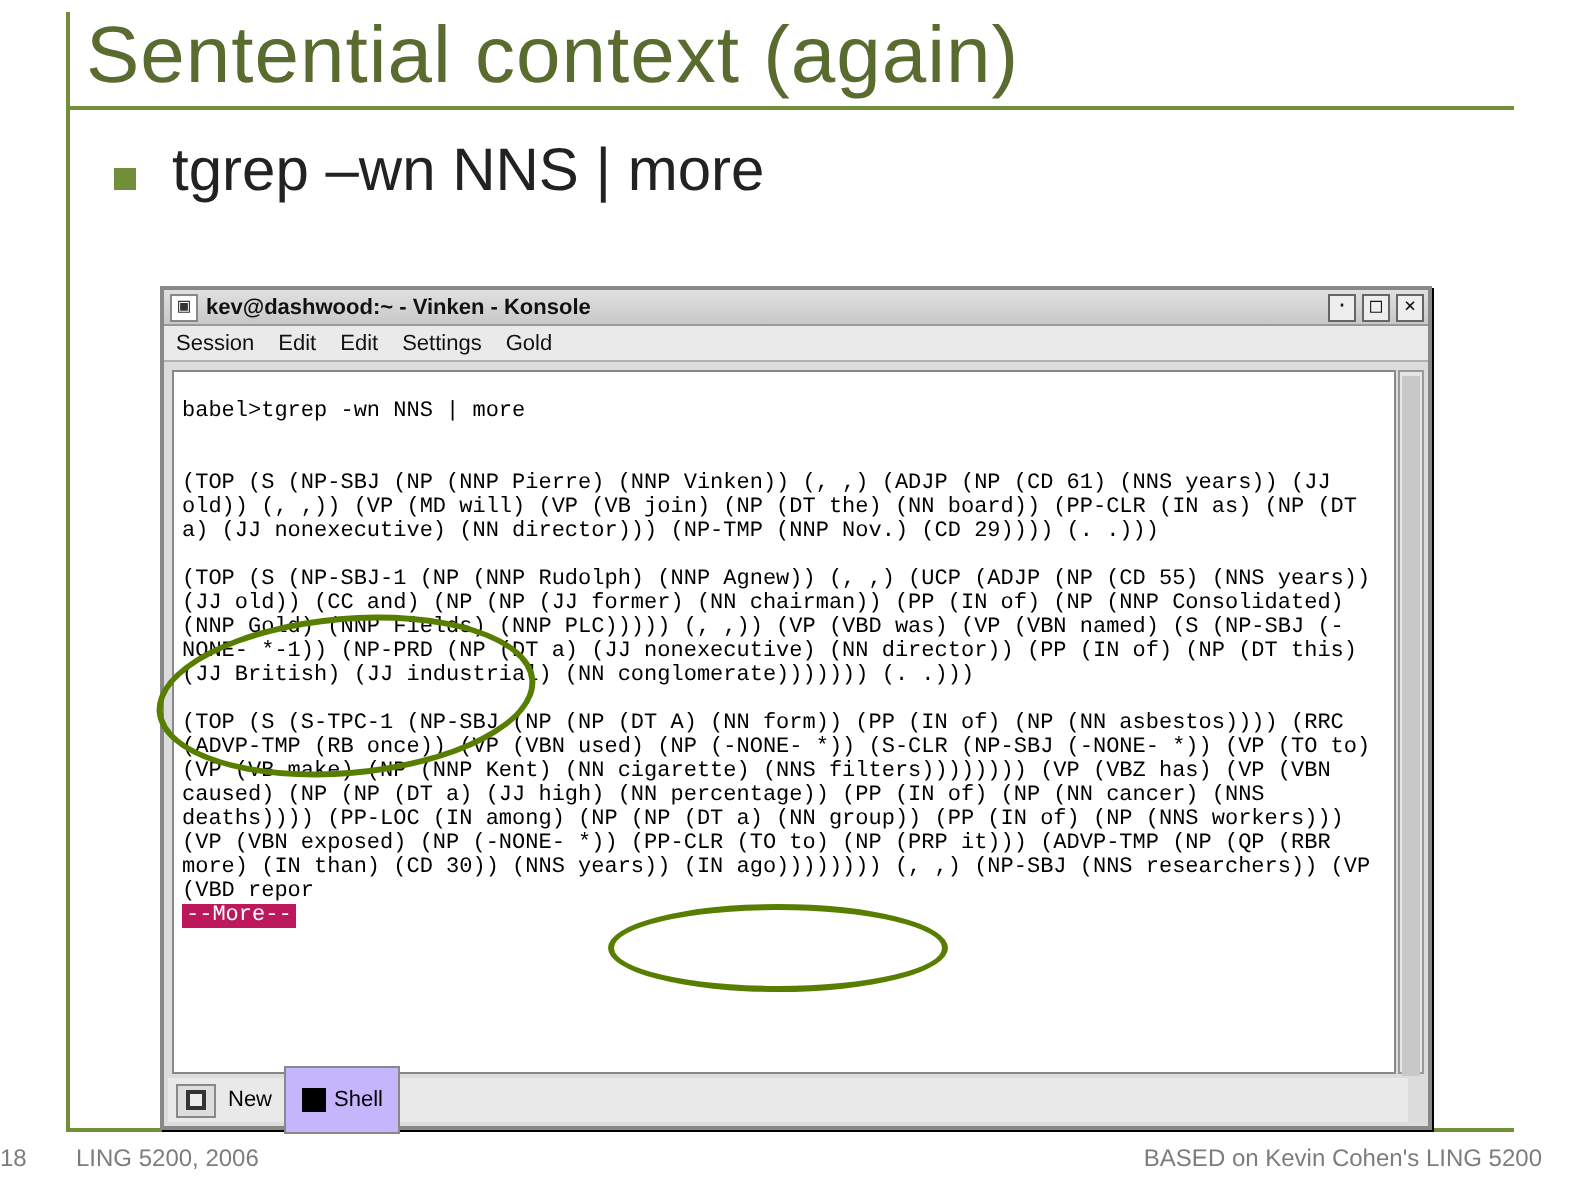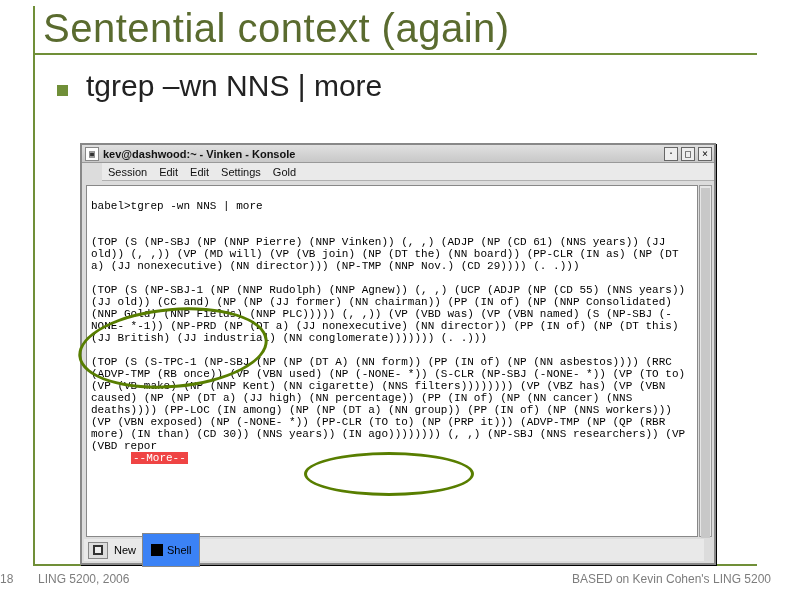--- a/index.html
+++ b/index.html
@@ -90,36 +90,35 @@
   .kwin-menu {
     height: 18px;
     background: #eaeaea;
     display:flex;
     align-items:center;
     font: 11px Arial,sans-serif;
     color:#111;
     border-bottom:1px solid #b0b0b0;
     padding: 0 6px;
     gap: 12px;
-    margin-left: 20px;
   }
   .kwin-menu span { cursor: default; }
   .term {
     position: absolute;
     left: 4px; right: 16px; top: 40px; bottom: 26px;
     background: #fff;
     border: 1px solid #888;
     font: 11px/12px "Courier New", monospace;
     color: #000;
     padding: 2px 4px;
     white-space: pre-wrap;
     overflow: hidden;
   }
   .term .more {
-    background:#ef4444; color:#fff; padding:0 2px; display:inline-block;margin-left:40px;
+    background:#be185d; color:#fff; padding:0 2px; display:inline-block;
   }
   .vscroll {
     position:absolute;
     top:40px; bottom:26px; right:2px;
     width:13px;
     background:#e6e6e6;
     border:1px solid #999;
   }
   .vscroll .thumb {
     position:absolute; left:1px; right:1px; top:2px; height:100%;
@@ -136,21 +135,21 @@
     padding:0 4px;
     font: 11px Arial,sans-serif;
   }
   .tabbar .tabbtn {
     width:20px;height:17px;border:1px solid #888;background:#ddd;
     display:flex;align-items:center;justify-content:center;
     font:12px monospace;
   }
   .tabbar .tab {
     height:34px; padding:0 8px;
-    border:1px solid #888; background:#3b82f6;
+    border:1px solid #888; background:#c4b5fd;
     display:flex;align-items:center;gap:4px;
   }
   .tabbar .tabicon{
     width:12px;height:12px;background:#000;
   }
   
   .ellipse {
     position:absolute;
     border:3px solid #587e00;
     border-radius:50%;

